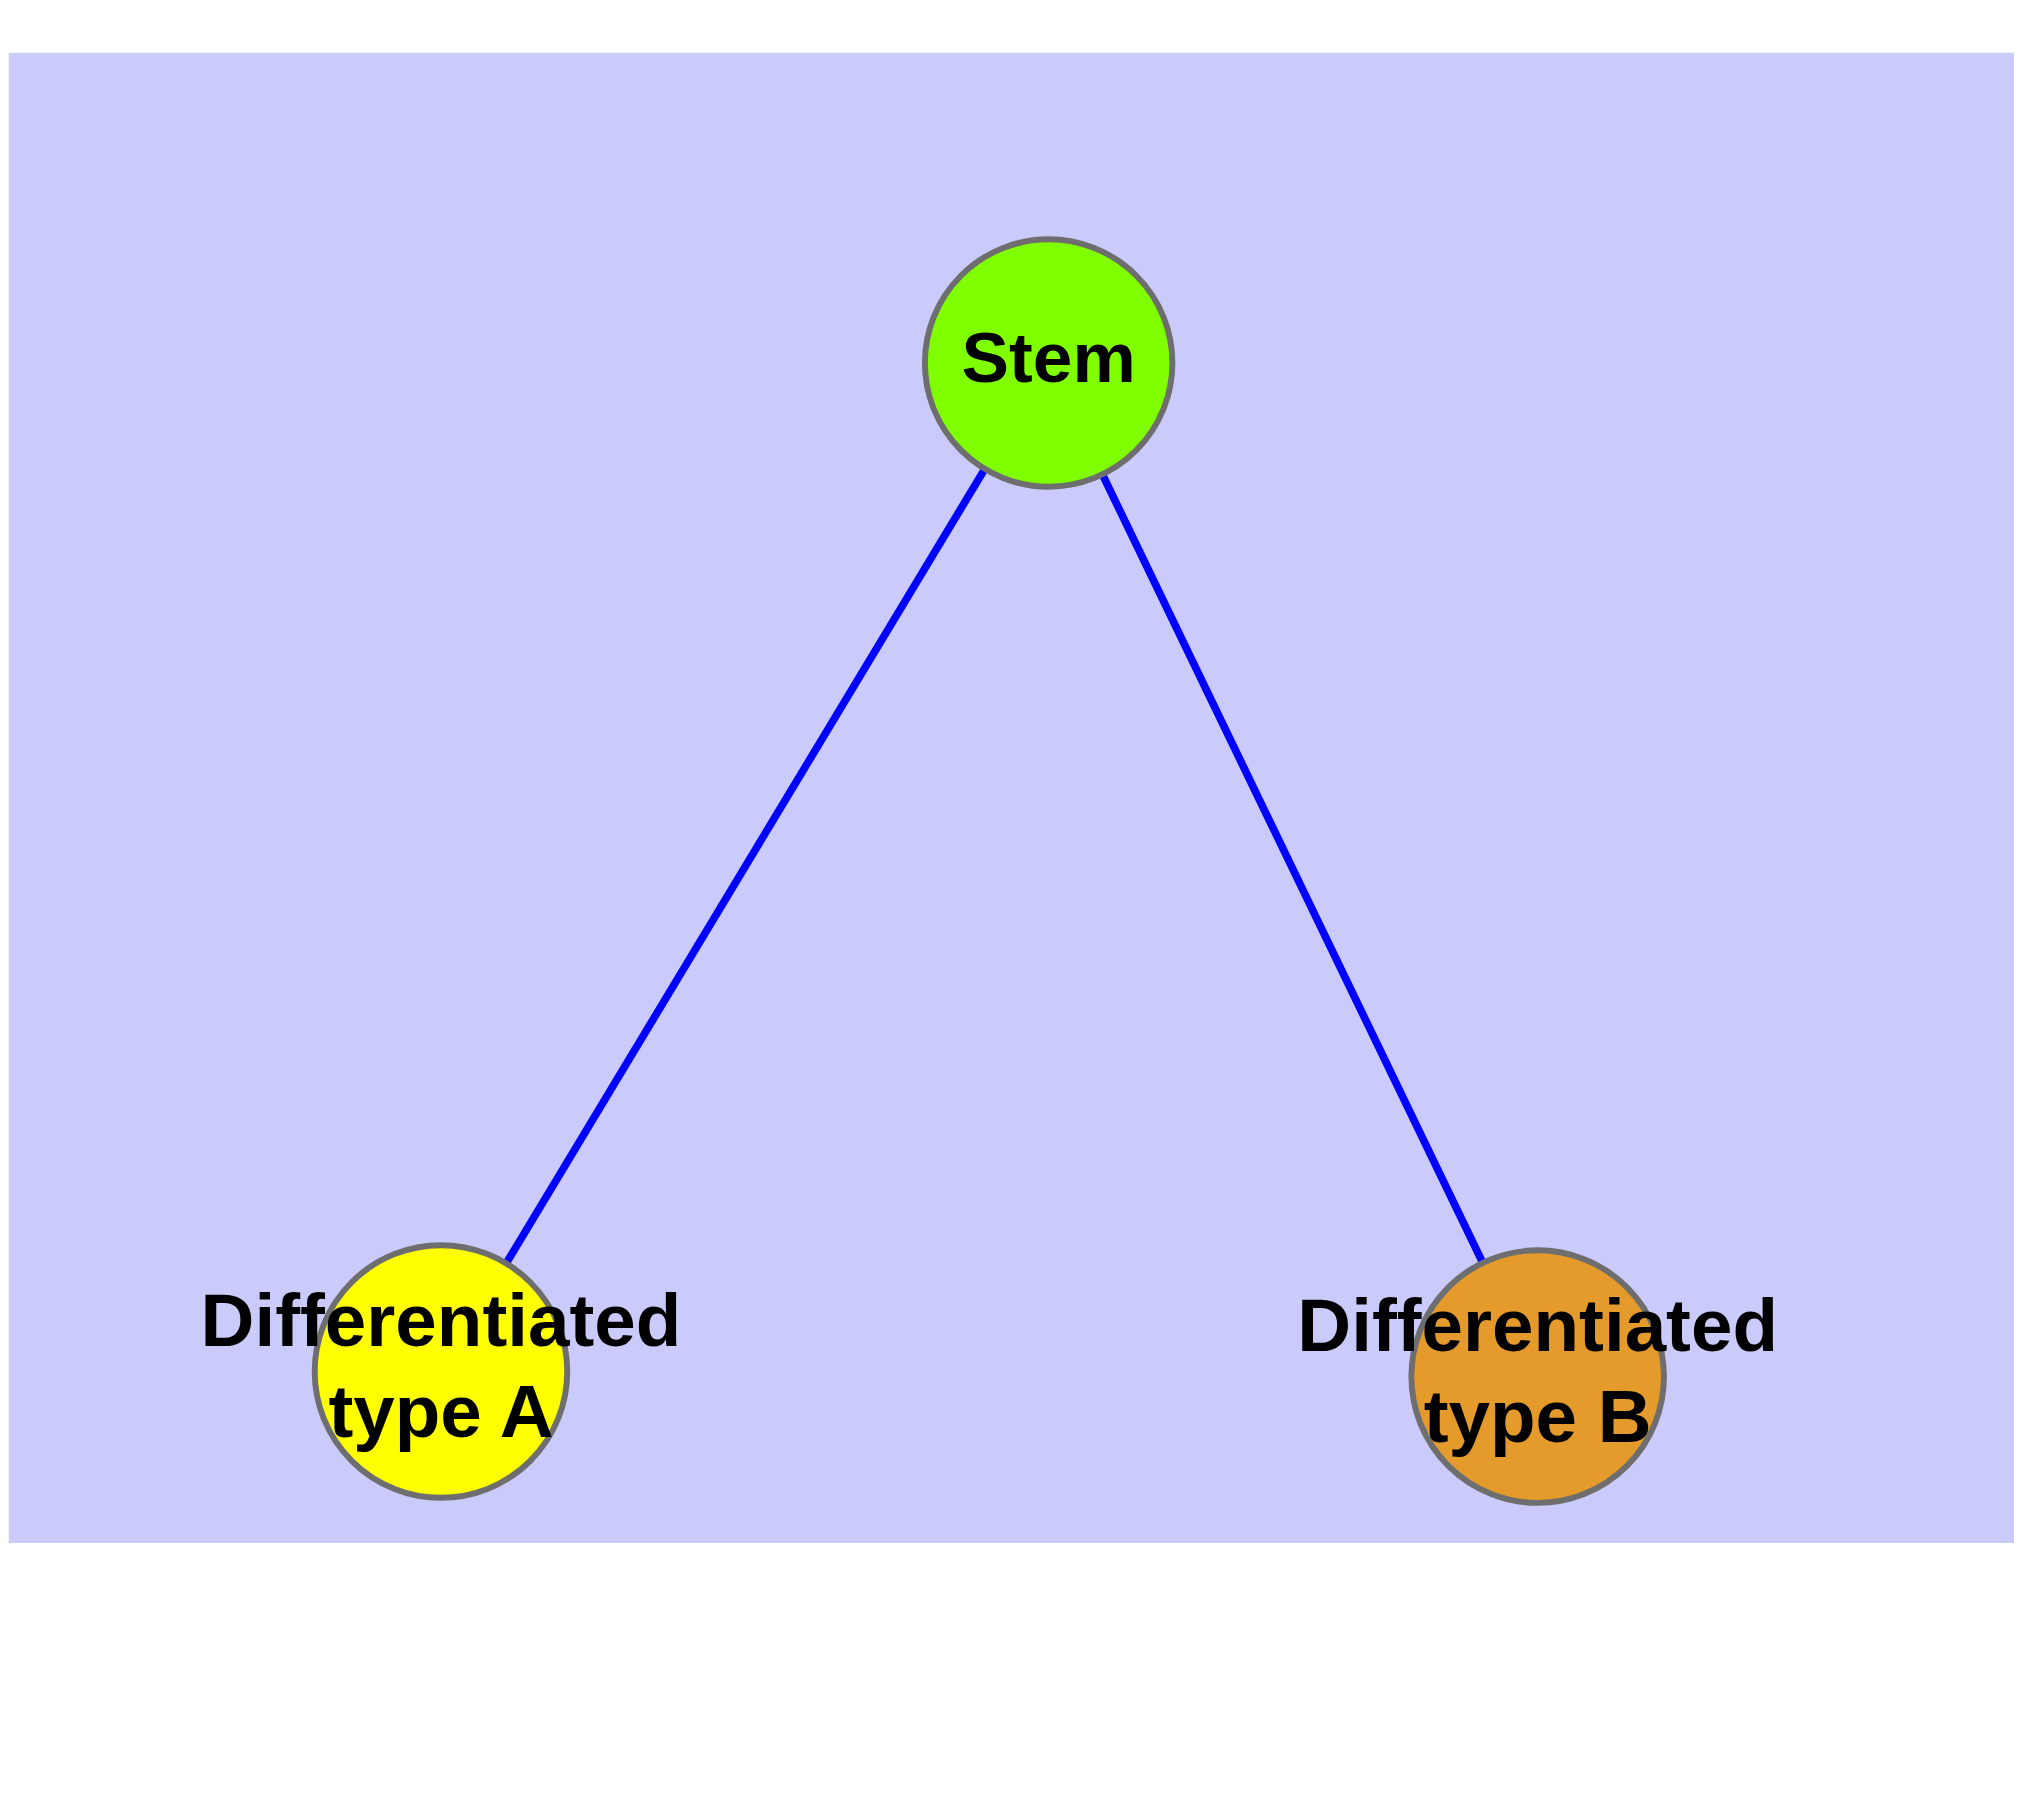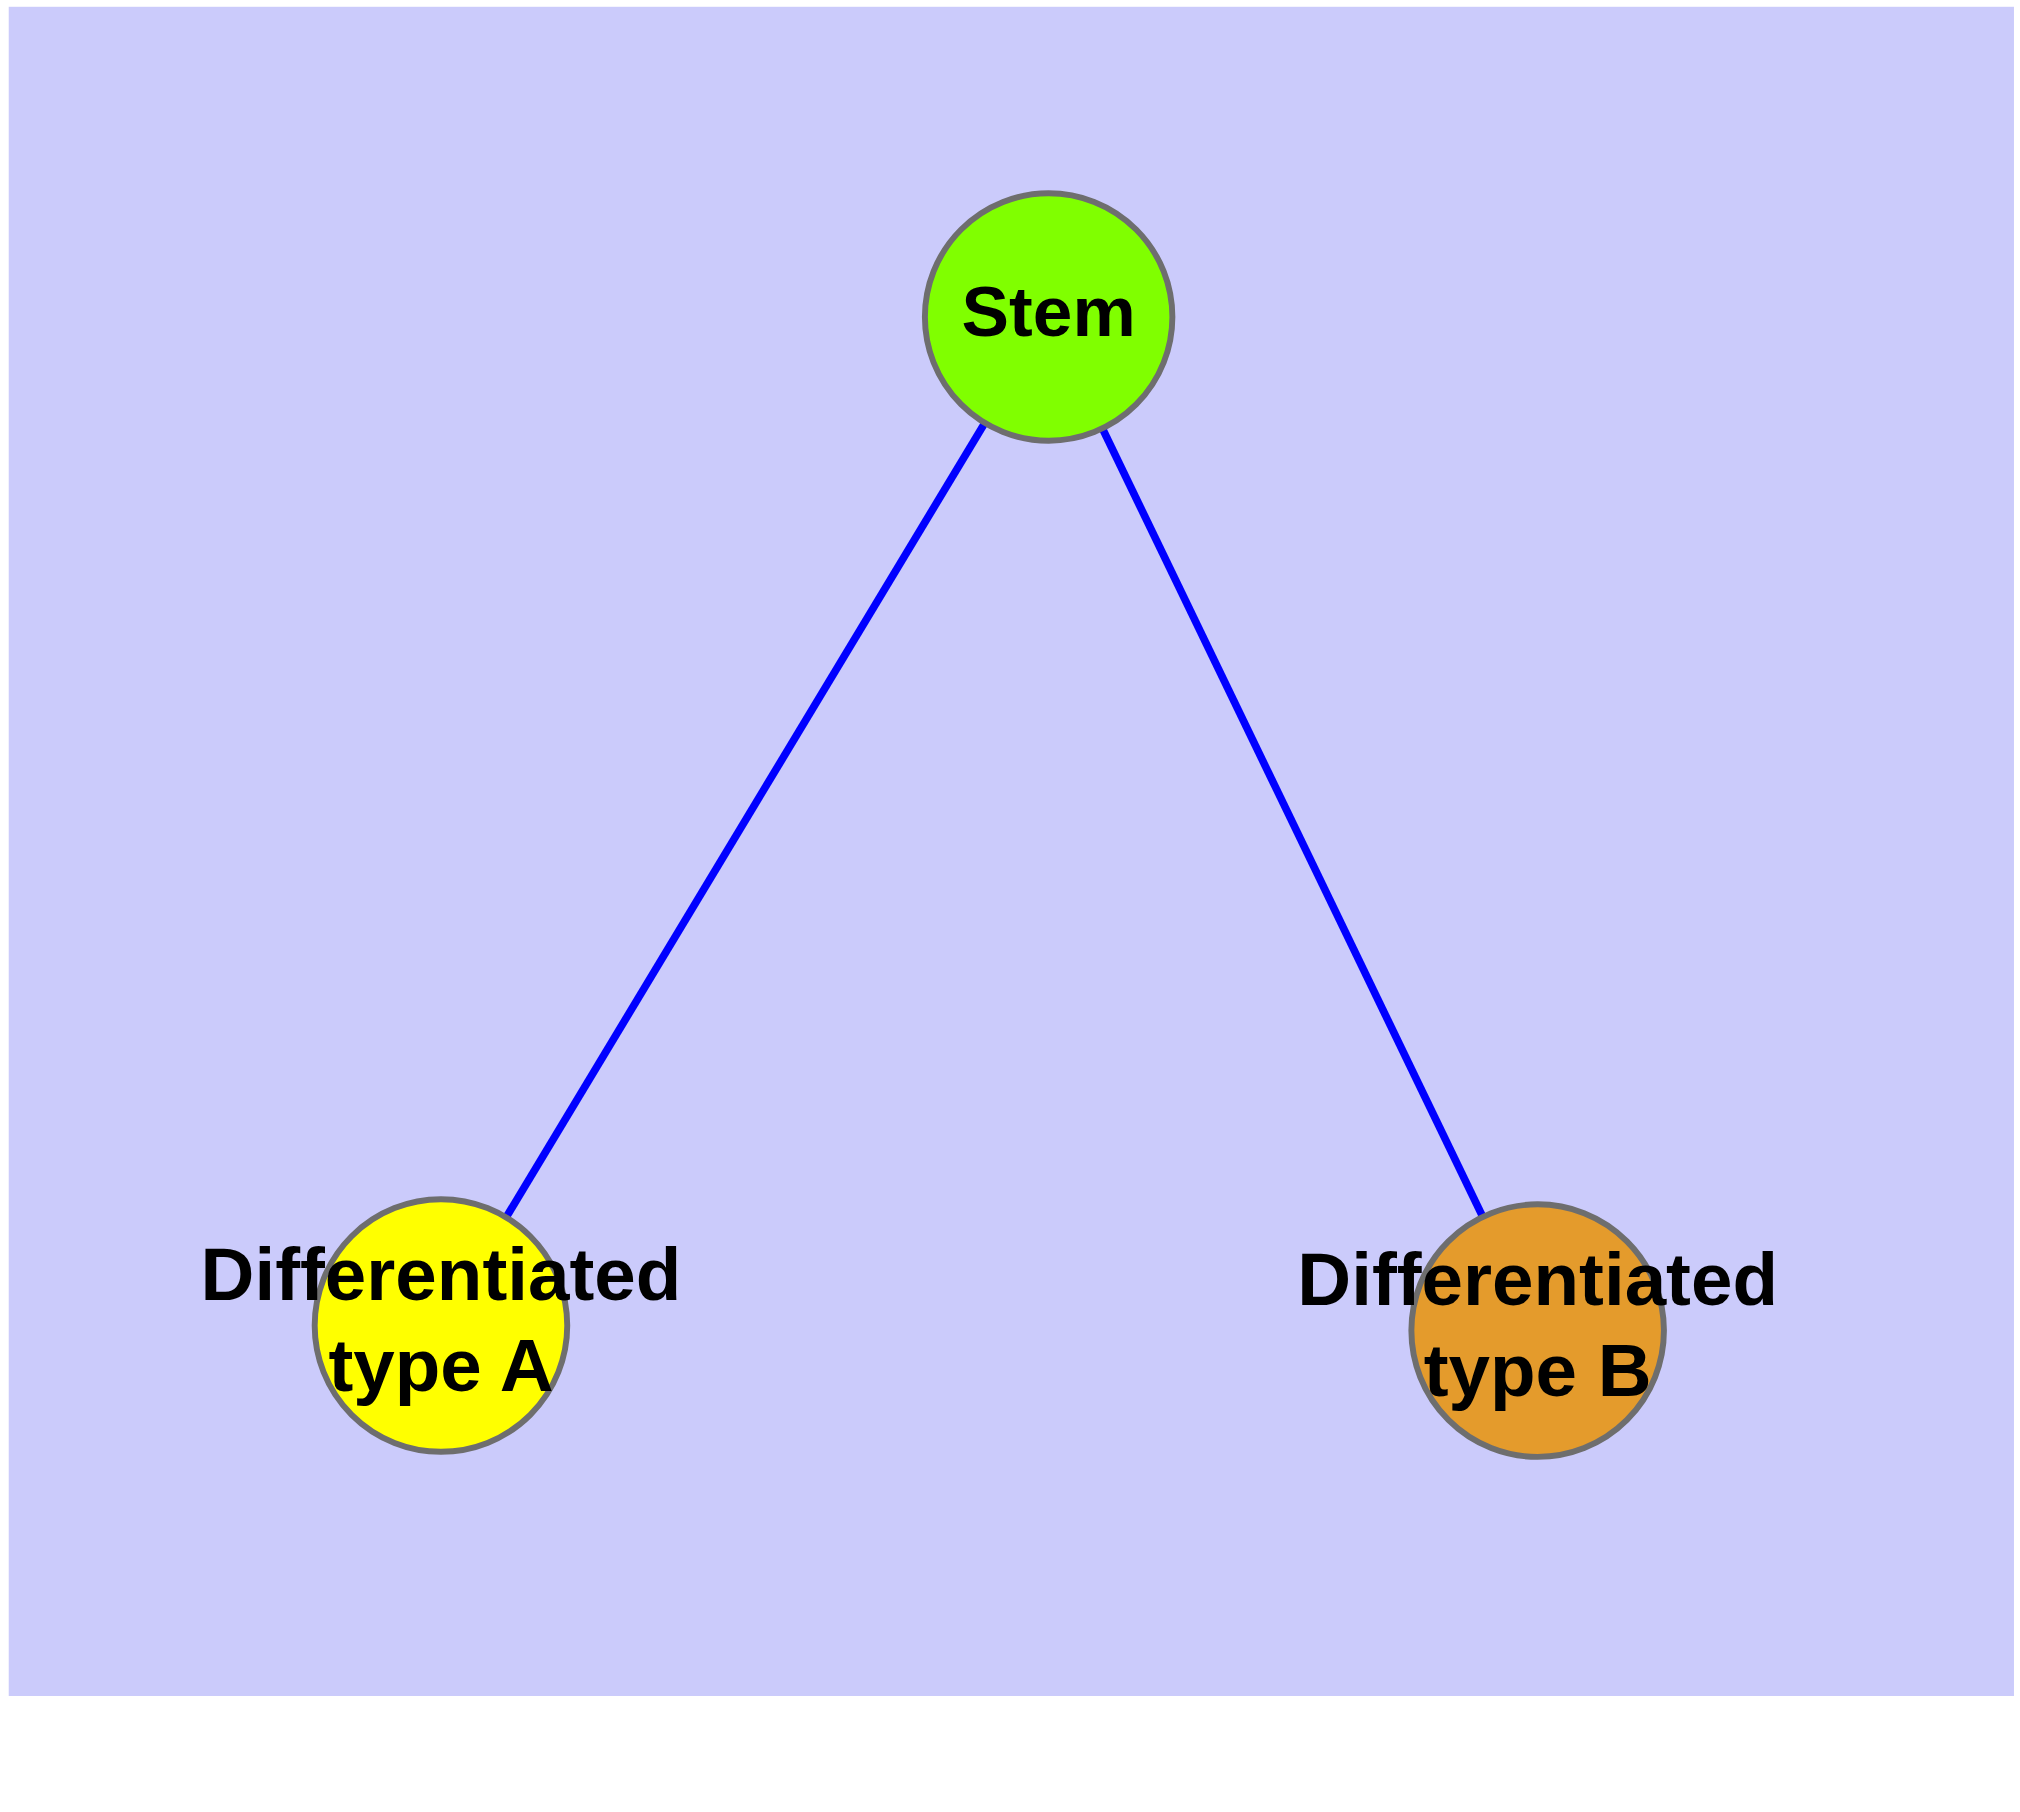--- a/index.html
+++ b/index.html
@@ -3,23 +3,24 @@
 <meta charset="utf-8">
 <style>
   html, body {
     margin: 0;
     padding: 0;
     background: #ffffff;
   }
   #canvas {
     position: relative;
     width: 2021px;
-    height: 1696px;
+    height: 1497px;
     background: #ffffff;
     overflow: hidden;
+    margin-top: 46px;
   }
   #graph-svg {
     position: absolute;
     left: 0;
     top: 0;
     width: 2021px;
     height: 1812px;
     display: block;
   }
   .node-label {

